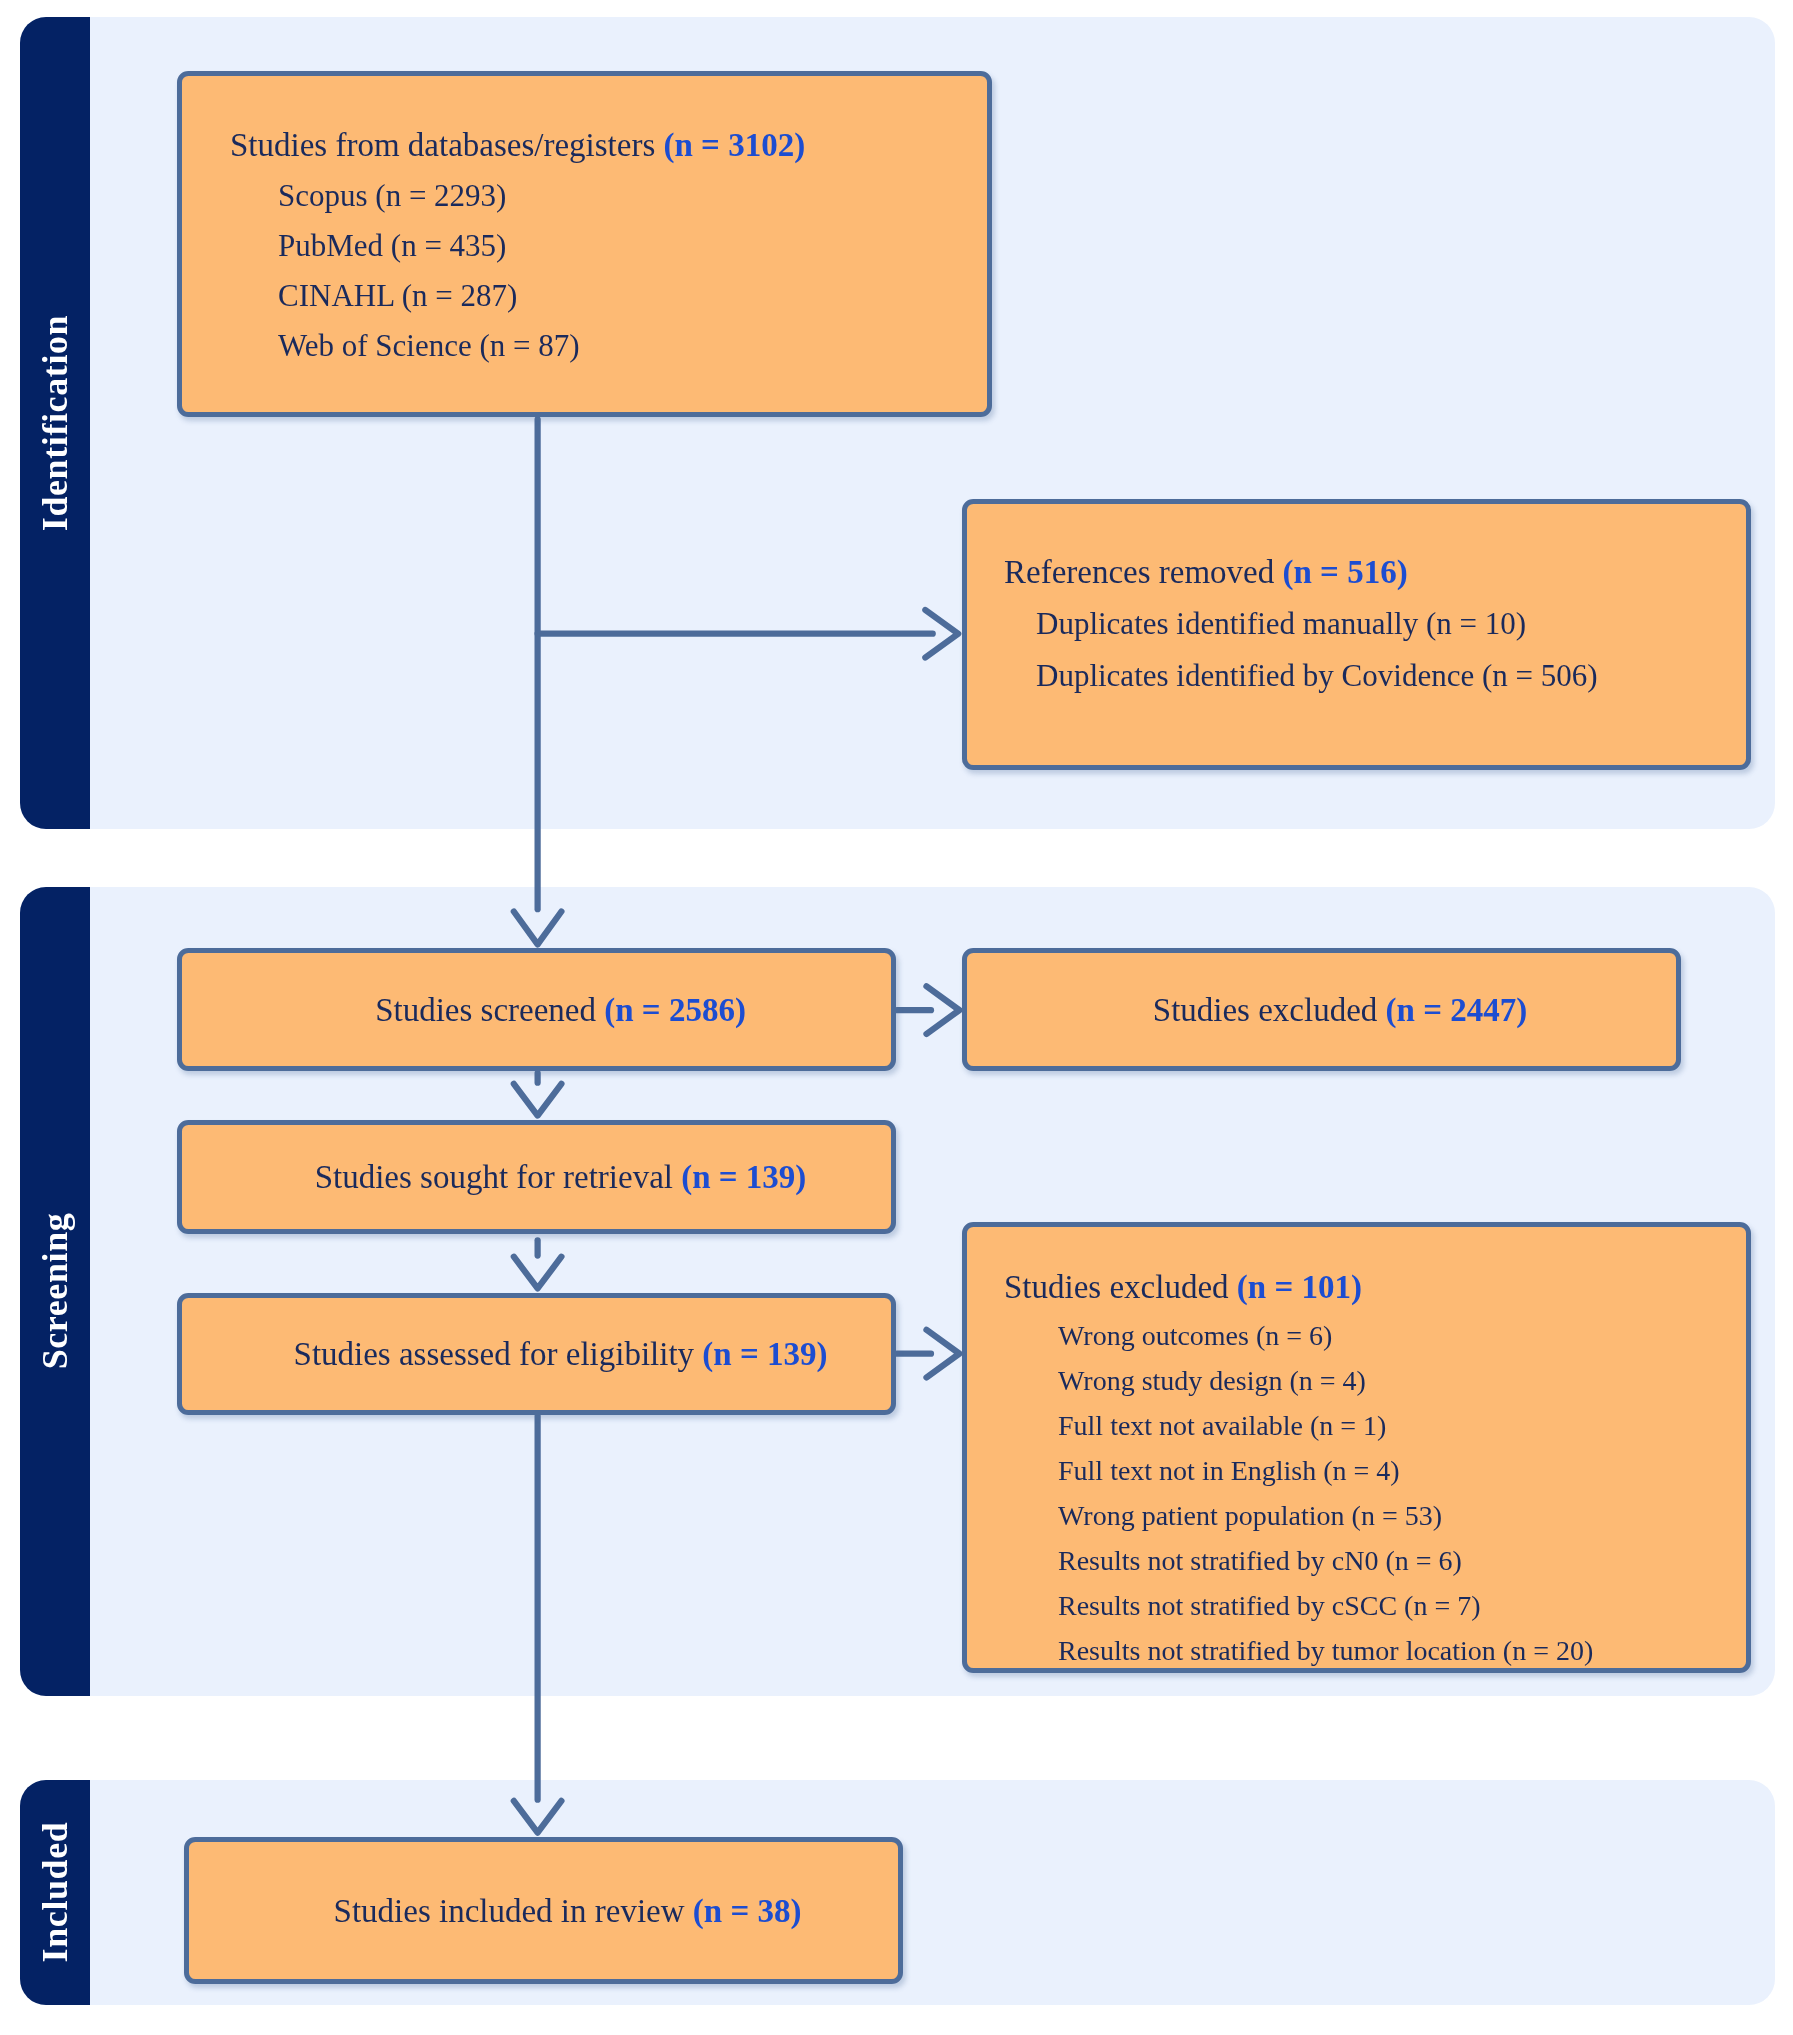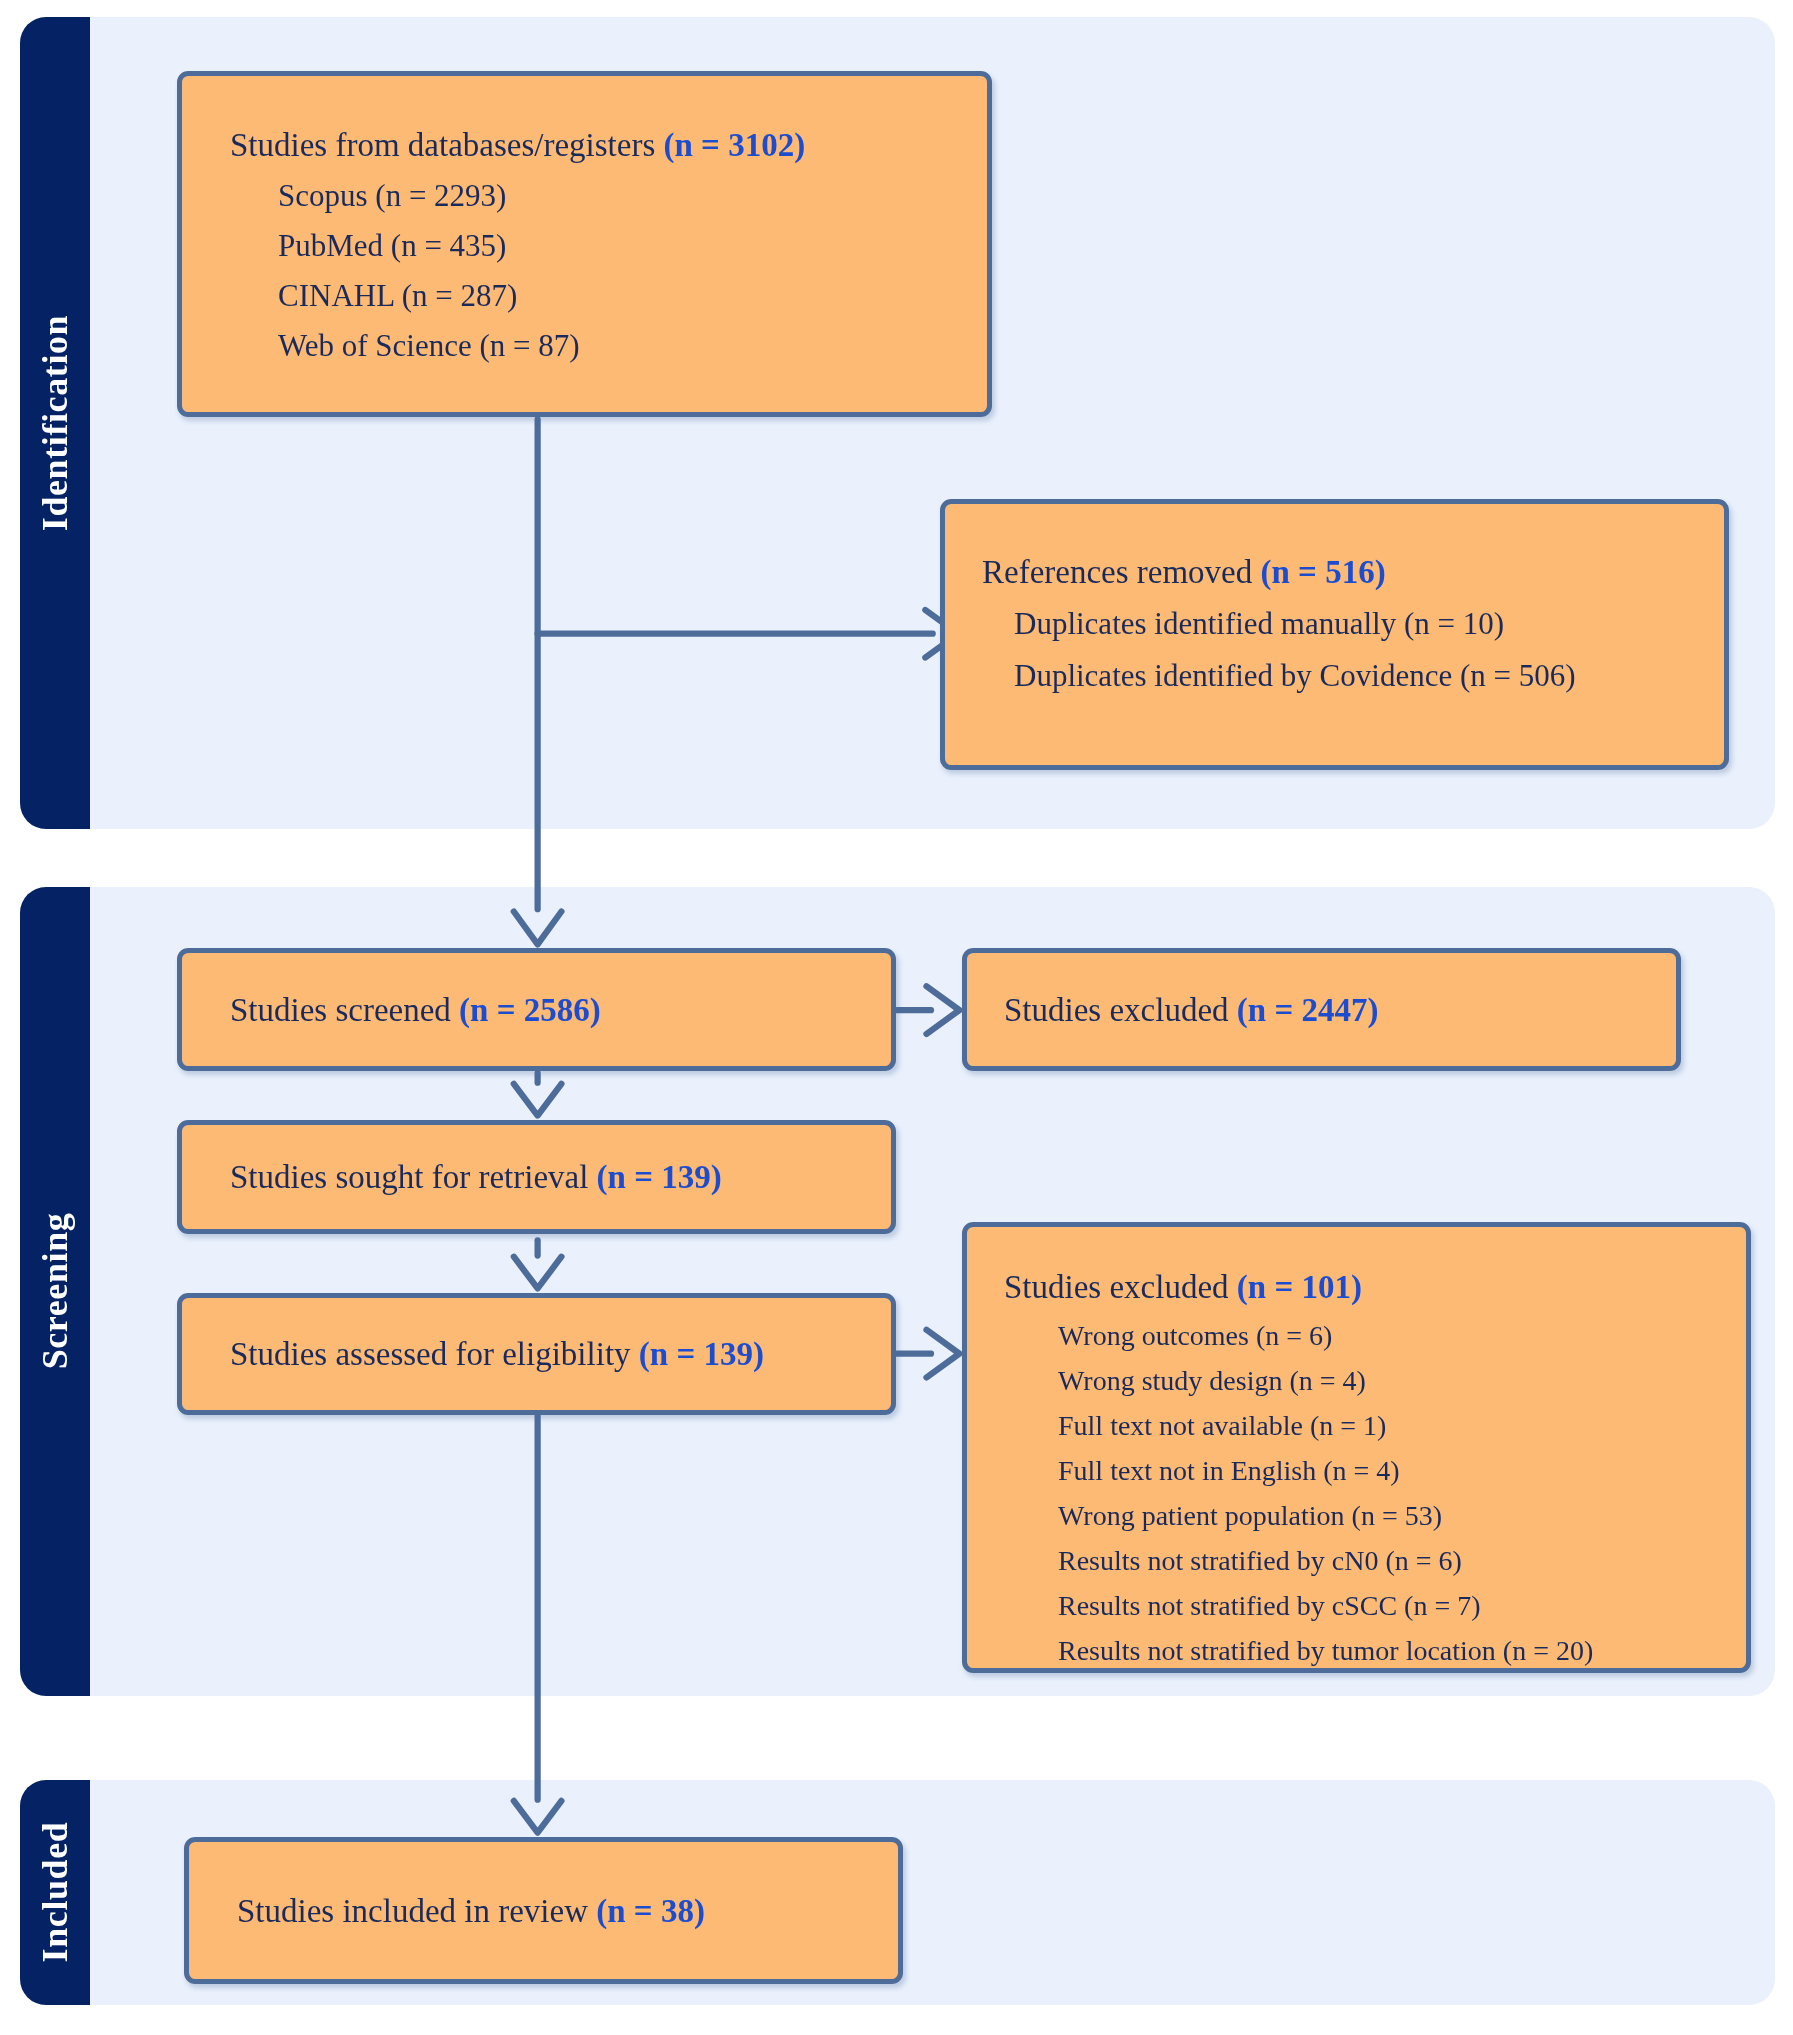--- a/index.html
+++ b/index.html
@@ -25,23 +25,23 @@
   .fbox{
     position:absolute;background:#fdba74;border:5.1px solid #4d6c9a;border-radius:11.3px;
     box-sizing:border-box;box-shadow:2.8px 4px 5.1px rgba(77,108,154,0.28);
     font-size:33px;line-height:52px;
   }
   .fbox .heading{white-space:nowrap;}
   .count{font-weight:bold;color:#1c4dd1;}
   .subitem{white-space:nowrap;}
   .box-databases{left:177px;top:71px;width:815px;height:346px;padding:43px 11.3px 0 48px;}
   .box-databases .subitem{margin-left:48px;font-size:31px;line-height:50px;}
-  .box-refs{left:940px;top:499px;width:789px;height:271px;padding:42px 11.3px 0 37px;}
+  .box-refs{left:962px;top:499px;width:789px;height:271px;padding:42px 11.3px 0 37px;}
   .box-refs .subitem{margin-left:32px;font-size:31px;line-height:52px;}
-  .box-line{display:flex;align-items:center;padding-left:48px;}
+  .box-line{display:flex;align-items:center;padding-left:48px;justify-content:center;}
   .box-screened{left:177px;top:948px;width:719px;height:123px;}
   .box-excl-screen{left:962px;top:948px;width:719px;height:123px;padding-left:37px;}
   .box-sought{left:177px;top:1120px;width:719px;height:114px;}
   .box-assessed{left:177px;top:1293px;width:719px;height:122px;}
   .box-excl-elig{left:962px;top:1222px;width:789px;height:451px;padding:34px 11.3px 0 37px;}
   .box-excl-elig .subitem{margin-left:54px;font-size:28px;line-height:45px;}
   .box-included{left:184px;top:1837px;width:719px;height:147px;}
   #arrows{position:absolute;left:0;top:0;pointer-events:none;}
 </style>
 </head>

